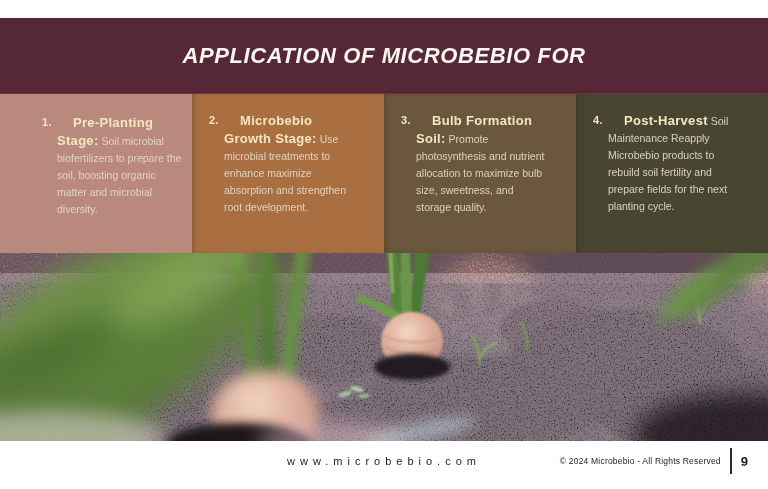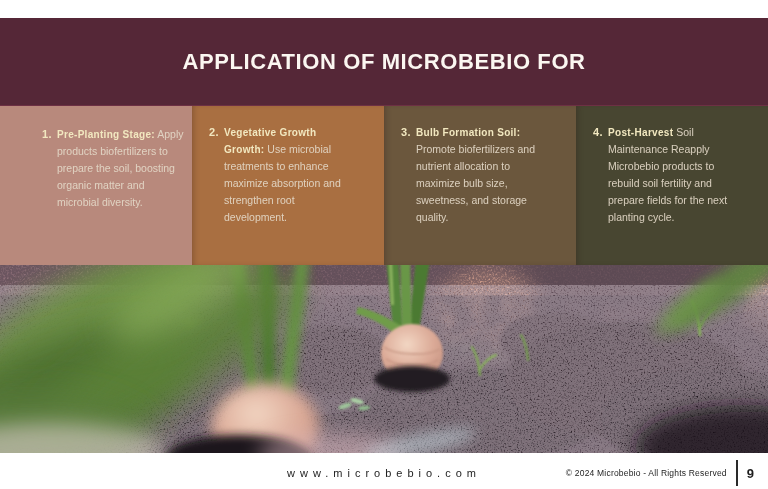--- a/index.html
+++ b/index.html
@@ -5,23 +5,24 @@
   * { margin:0; padding:0; box-sizing:border-box; }
   html,body { background:#ffffff; }
   body { font-family:"Liberation Sans", sans-serif; }
   #slide {
     position:relative; width:768px; height:489px; margin:0 auto;
     background:#ffffff; overflow:hidden;
   }
   
   .top-strip { height:18px; background:#ffffff; }
   .header-band {
-    height:88px; display:flex; flex-direction:column;
+    height:76px; display:flex; flex-direction:column;
     align-items:center; justify-content:center;
     border-bottom:1px solid #6d3044;
+    font-style:italic;
   }
   .header-band .title-line {
     color:#fbf7f1; font-weight:bold; font-size:22px; line-height:27px;
     letter-spacing:0.6px; text-align:center; white-space:nowrap;
   }
   
   .stages { display:flex; width:768px; height:159px; }
   .stage-col {
     width:192px; height:159px; padding:18px 30px 0 17px;
     box-shadow: inset 4px 0 6px -3px rgba(40,15,15,0.30);
@@ -29,37 +30,37 @@
   .stage-col.first { padding:20px 8px 0 42px; box-shadow:none; }
   .stage-text {
     position:relative; padding-left:15px;
     font-size:10.5px; line-height:17px; color:#e6dccb;
   }
   .stage-num {
     position:absolute; left:0; top:0;
     font-weight:bold; font-size:11px; color:#f2e8c0; letter-spacing:0.3px;
   }
   .stage-heading {
-    font-weight:bold; font-size:10px; color:#f2e8c0; letter-spacing:0.3px;
+    font-weight:bold; font-size:13px; color:#f2e8c0; letter-spacing:0.3px;margin-left:16px;
   }
   .stage-body { color:#e4d9c8; opacity:0.92; }
   
   .photo-wrap { width:768px; height:188px; overflow:hidden; line-height:0; }
   .photo-wrap svg { display:block; }
   
   .footer {
     position:relative; height:40px; background:#ffffff;
     display:flex; align-items:center;
   }
   .footer-website {
     position:absolute; left:0; right:0; text-align:center;
     font-size:11px; letter-spacing:5px; color:#1d1d1d;
   }
   .footer-right {
-    position:absolute; right:14px; display:flex; align-items:center; gap:9px;
+    position:absolute; right:20px; display:flex; align-items:center; gap:9px;
   }
   .footer-copyright { font-size:8.5px; color:#1d1d1d; letter-spacing:0.2px; }
   .footer-divider { width:2px; height:26px; background:#2a2a2a; }
   .footer-page { font-size:13px; font-weight:bold; color:#1d1d1d; }
 </style>
 </head>
 <body>
 
 <div id="slide">
 
@@ -68,37 +69,37 @@
   <div class="header-band" style="background-color: rgb(85, 39, 55);">
     <div class="title-line">APPLICATION OF MICROBEBIO FOR</div>
   </div>
 
   <div class="stages">
 
     <div class="stage-col first" style="background-color: rgb(184, 137, 124);">
       <div class="stage-text">
         <span class="stage-num">1.</span>
         <span class="stage-heading">Pre-Planting Stage:</span> 
-        <span class="stage-body">Apply products biofertilizers to prepare the soil, boosting organic matter and microbial diversity.</span>
+        <span class="stage-body">Soil microbial biofertilizers to prepare the soil, boosting organic matter and microbial diversity.</span>
       </div>
     </div>
 
     <div class="stage-col" style="background-color: rgb(169, 111, 65);">
       <div class="stage-text">
         <span class="stage-num">2.</span>
-        <span class="stage-heading">Vegetative Growth Growth:</span> 
+        <span class="stage-heading">Microbebio Growth Stage:</span> 
         <span class="stage-body">Use microbial treatments to enhance maximize absorption and strengthen root development.</span>
       </div>
     </div>
 
     <div class="stage-col" style="background-color: rgb(107, 87, 61);">
       <div class="stage-text">
         <span class="stage-num">3.</span>
         <span class="stage-heading">Bulb Formation Soil:</span> 
-        <span class="stage-body">Promote biofertilizers and nutrient allocation to maximize bulb size, sweetness, and storage quality.</span>
+        <span class="stage-body">Promote photosynthesis and nutrient allocation to maximize bulb size, sweetness, and storage quality.</span>
       </div>
     </div>
 
     <div class="stage-col" style="background-color: rgb(72, 70, 49);">
       <div class="stage-text">
         <span class="stage-num">4.</span>
         <span class="stage-heading">Post-Harvest</span> 
         <span class="stage-body">Soil Maintenance Reapply Microbebio products to rebuild soil fertility and prepare fields for the next planting cycle.</span>
       </div>
     </div>

